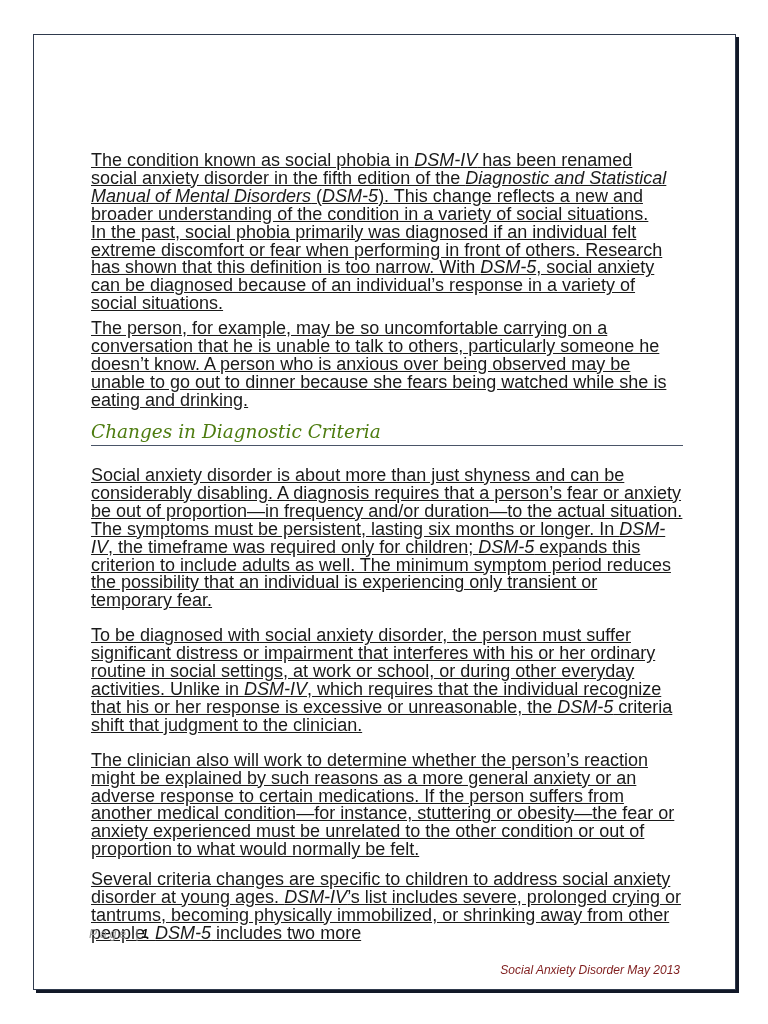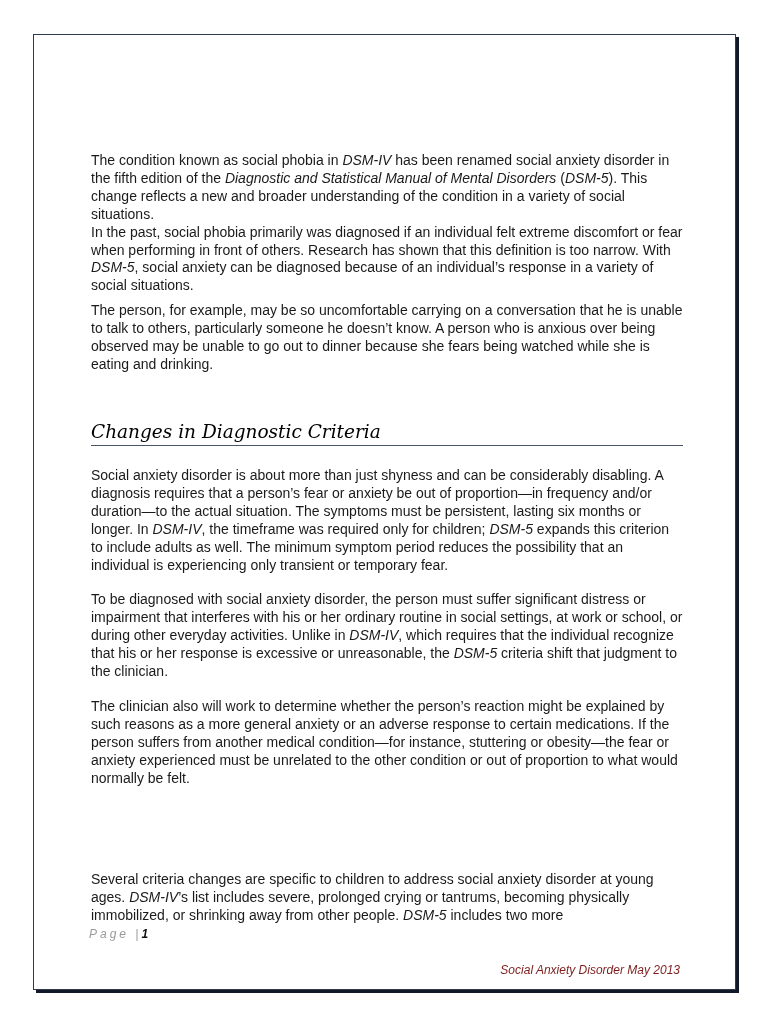--- a/index.html
+++ b/index.html
@@ -13,26 +13,26 @@
     box-shadow: 3px 3px 0 #111827;
   }
   .title-bar {
     position: absolute; left: 56px; top: 59px; width: 591px; height: 40px;
     background: #26334f; color: #fff; text-align: center;
     font-family: "DejaVu Serif", serif; font-weight: bold; font-size: 20px; line-height: 40px;
     letter-spacing: 0.2px;
   }
   .content { position: absolute; left: 57px; width: 592px; }
   p.body {
-    margin: 0; font-size: 14px; line-height: 17.9px; color: #1a1a1a;
+    margin: 0; font-size: 18px; line-height: 17.9px; color: #1a1a1a; text-decoration: underline;
   }
   p.body i { font-style: italic; }
   h2.section {
     margin: 0; font-family: "DejaVu Serif", serif; font-style: italic; font-weight: normal;
-    font-size: 18.5px; color: #000000; padding-bottom: 3px;
+    font-size: 18.5px; color: #4d7c0f; padding-bottom: 3px;
     border-bottom: 1.5px solid #4a5568;
   }
   .footer-left {
     position: absolute; left: 55px; top: 892px; font-size: 12px; font-style: italic; color: #9a9a9a;
     letter-spacing: 3px;
   }
   .footer-left b { color: #111; letter-spacing: 0; }
   .footer-right {
     position: absolute; right: 55px; top: 928px; font-size: 12px; font-style: italic; color: #7f1d1d;
   }

